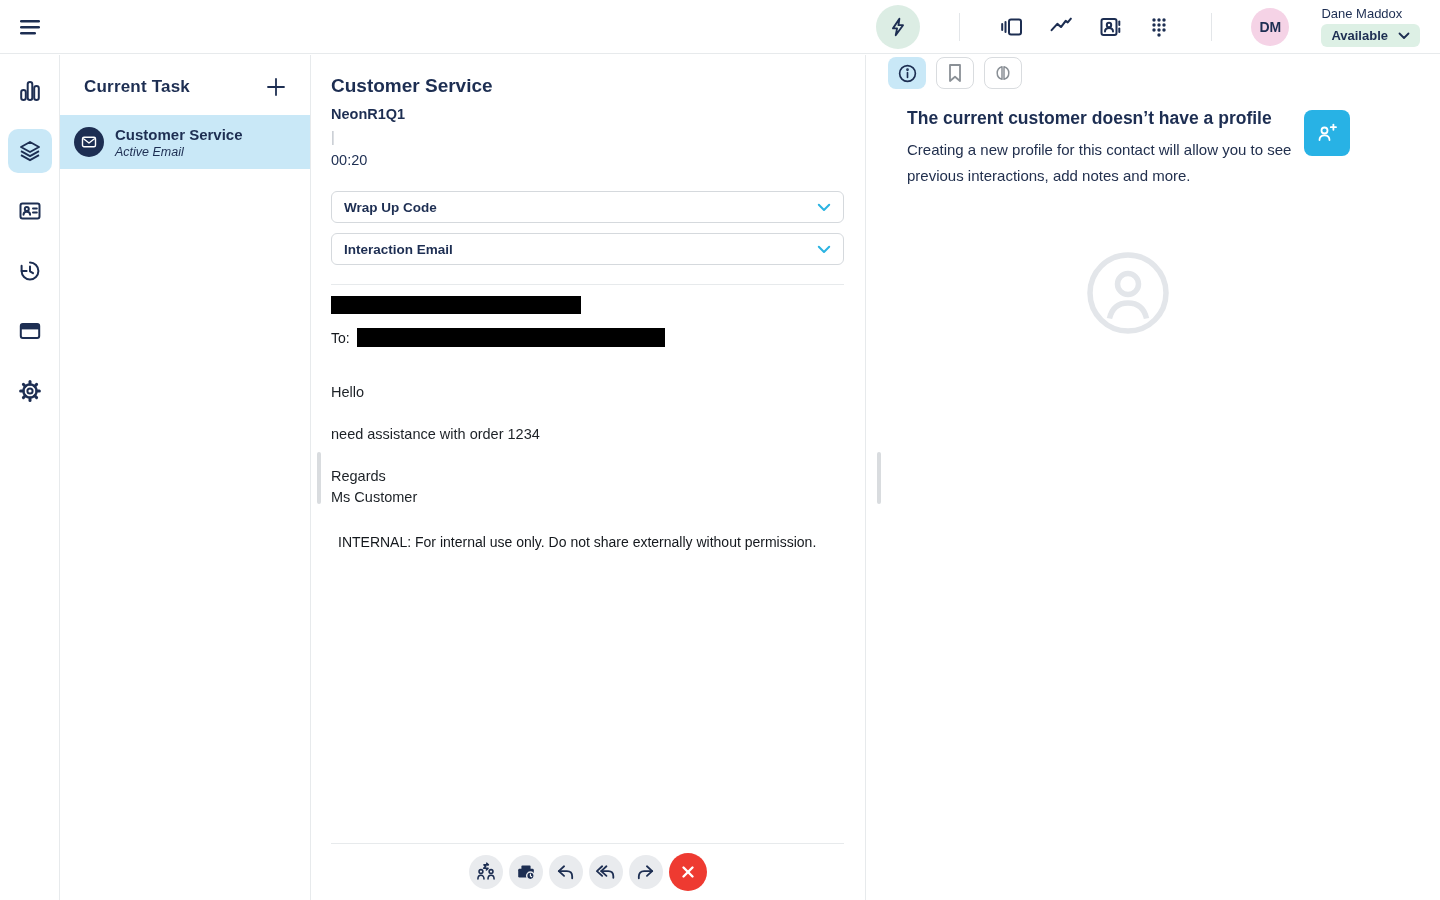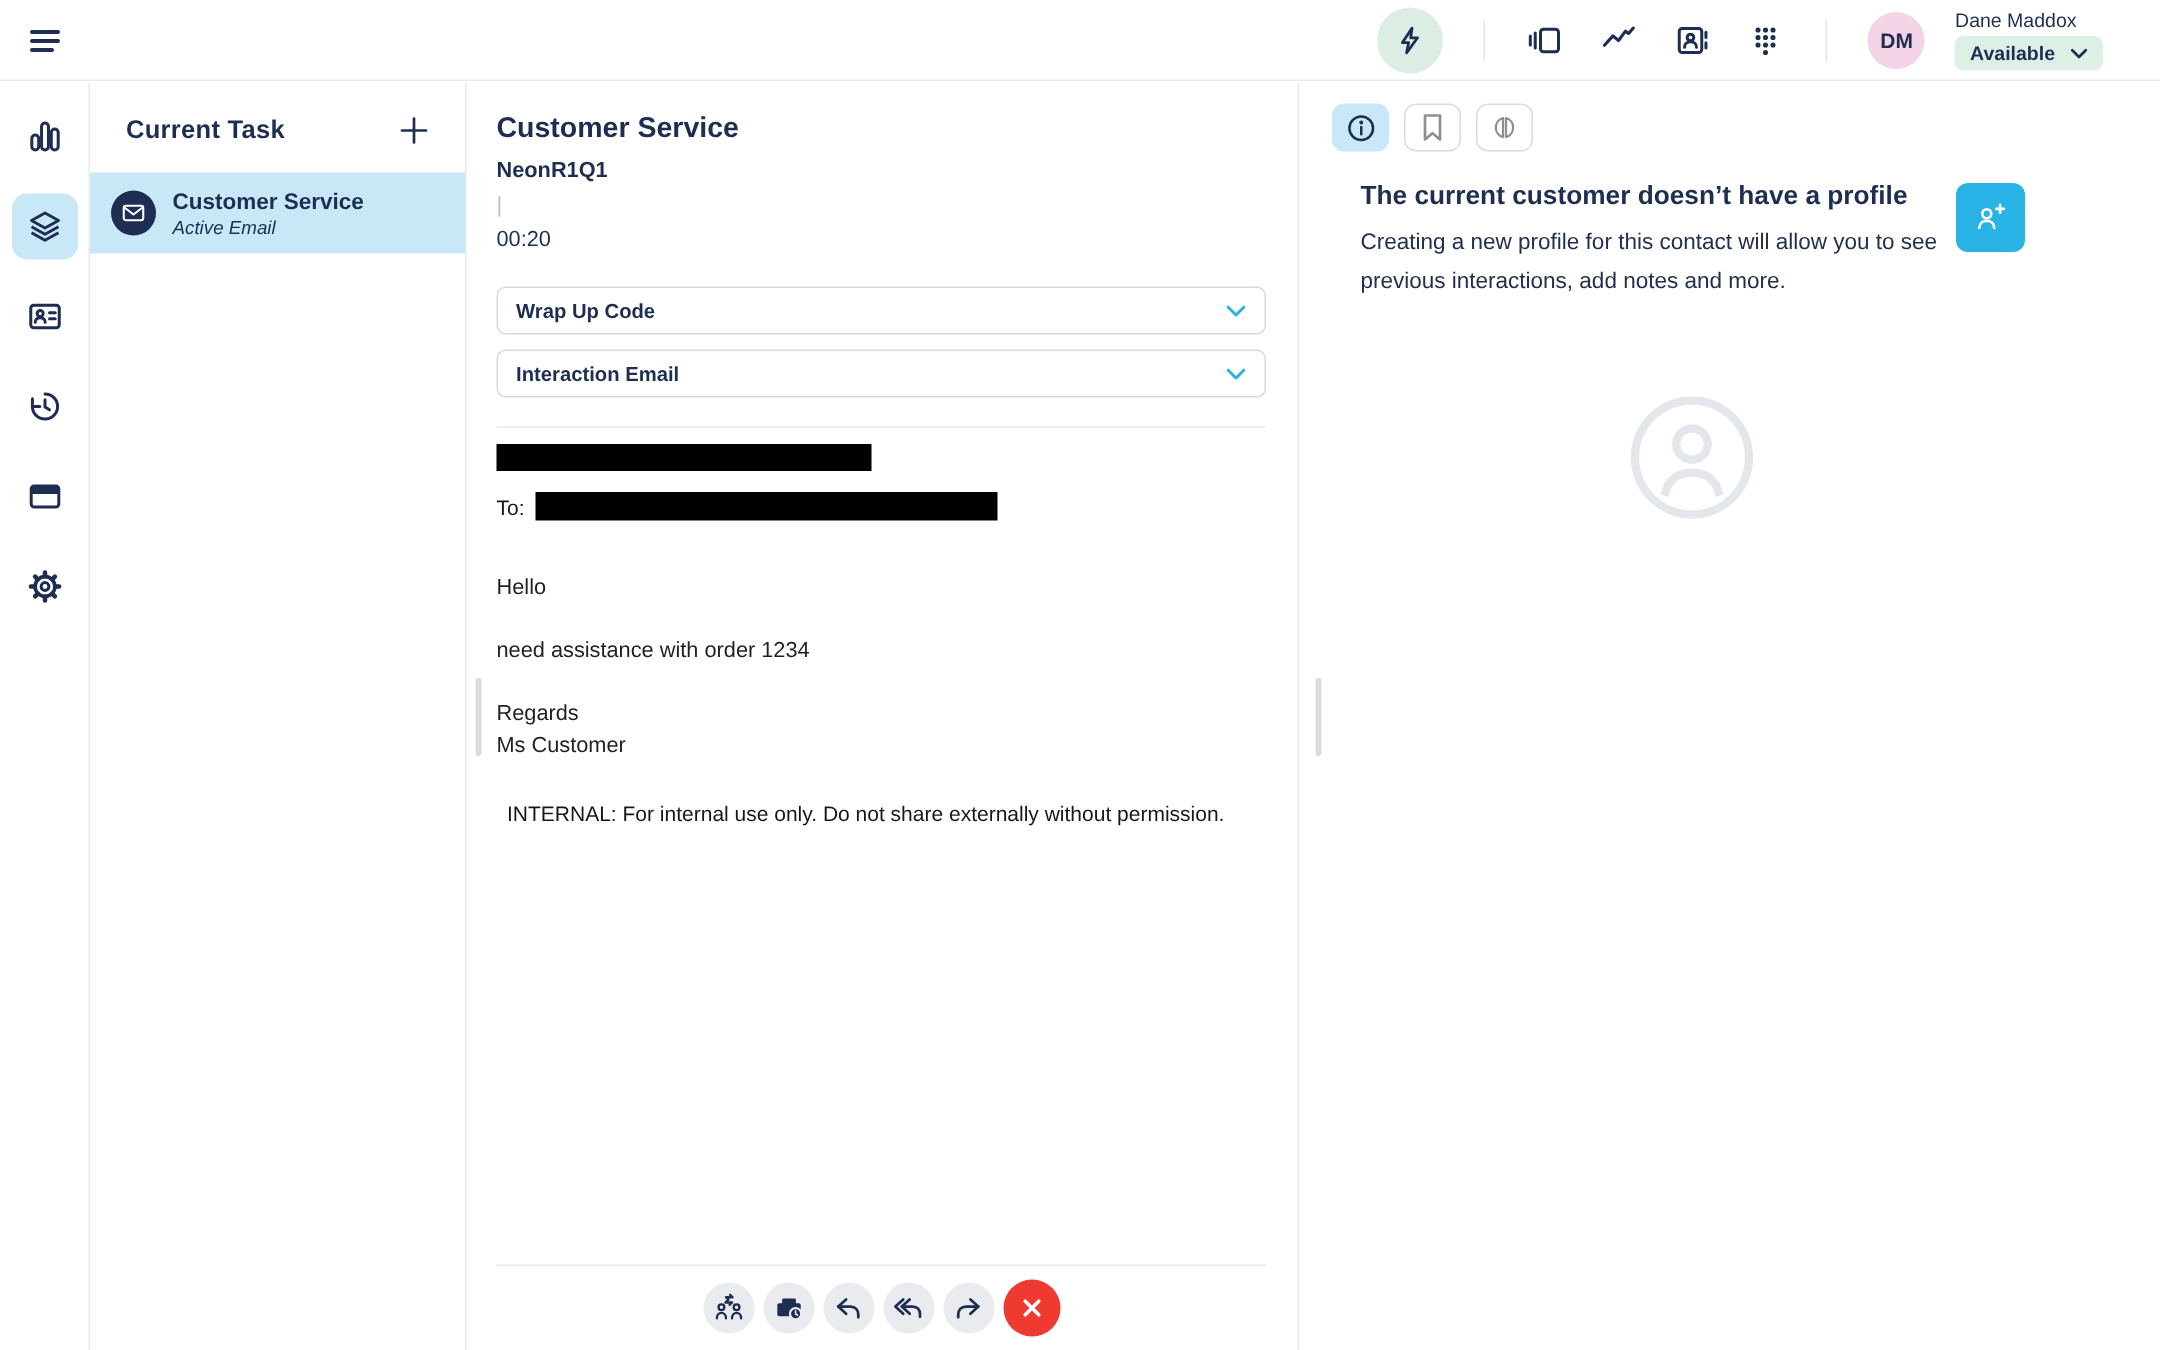--- a/index.html
+++ b/index.html
@@ -4,21 +4,21 @@
 <style>
   * { margin:0; padding:0; box-sizing:border-box; }
   html,body { width:1440px; height:900px; background:#fff; overflow:hidden;
     font-family:"Liberation Sans", sans-serif; color:#1d2e52; }
 
   
   .topbar { position:absolute; left:0; top:0; width:1440px; height:54px;
     background:#fff; border-bottom:1px solid #e7eaec; display:flex; align-items:center; }
   .hamburger { margin-left:16px; width:28px; height:28px; display:flex; align-items:center;
     justify-content:center; cursor:pointer; background:none; border:none; }
-  .topbar-right { margin-left:auto; display:flex; align-items:center; padding-right:38px; gap:4px; }
+  .topbar-right { margin-left:auto; display:flex; align-items:center; padding-right:20px; gap:16px; }
   .boost-circle { width:44px; height:44px; border-radius:50%; background:#dcede4;
     display:flex; align-items:center; justify-content:center; border:none; cursor:pointer; }
   .tb-divider { width:1px; height:28px; background:#e3e6e9; margin:0 23px; }
   .tb-icons { display:flex; align-items:center; gap:23px; }
   .tb-icon-btn { background:none; border:none; cursor:pointer; display:flex;
     align-items:center; justify-content:center; width:26px; height:26px; }
   .avatar { width:38px; height:38px; border-radius:50%; background:#f5d3e6;
     display:flex; align-items:center; justify-content:center; font-weight:bold;
     font-size:14px; color:#1d2e52; }
   .user-block { margin-left:16px; display:flex; flex-direction:column; gap:3px; }
@@ -74,21 +74,21 @@
   .p-sig { margin-top:21px; white-space:pre-line; }
   .p-internal { margin-top:26px; margin-left:7px; font-size:14px; color:#14181d; }
   .email-toolbar-wrap { position:absolute; left:19px; right:21px; bottom:0; height:57px;
     border-top:1px solid #e7eaec; display:flex; align-items:center; justify-content:center; gap:6px; }
   .tool-btn { width:34px; height:34px; border-radius:50%; background:#e9ebee; border:none;
     display:flex; align-items:center; justify-content:center; cursor:pointer; flex:none; }
   .tool-btn.danger { width:38px; height:38px; background:#ee3a31; }
 
   
   .right-panel { position:absolute; left:867px; top:55px; bottom:0; width:521px; background:#fff;
-    padding-top:14px; }
+    padding-top:2px; }
   .tabs { display:flex; gap:10px; padding-left:21px; }
   .tab { width:38px; height:32px; border-radius:8px; background:#fff; border:1px solid #d9dcdf;
     display:flex; align-items:center; justify-content:center; cursor:pointer; }
   .tab.active { background:#c9e8f7; border:none; }
   .profile-head-row { display:flex; justify-content:space-between; align-items:flex-start;
     padding:19px 38px 0 40px; }
   .profile-heading { font-size:17.5px; font-weight:bold; color:#1d2e52; }
   .profile-desc { margin-top:8px; font-size:15px; line-height:26px; color:#22304e; max-width:420px; }
   .create-profile-btn { width:46px; height:46px; border-radius:8px; background:#28b2e5; border:none;
     display:flex; align-items:center; justify-content:center; cursor:pointer; flex:none; margin-top:2px; }

